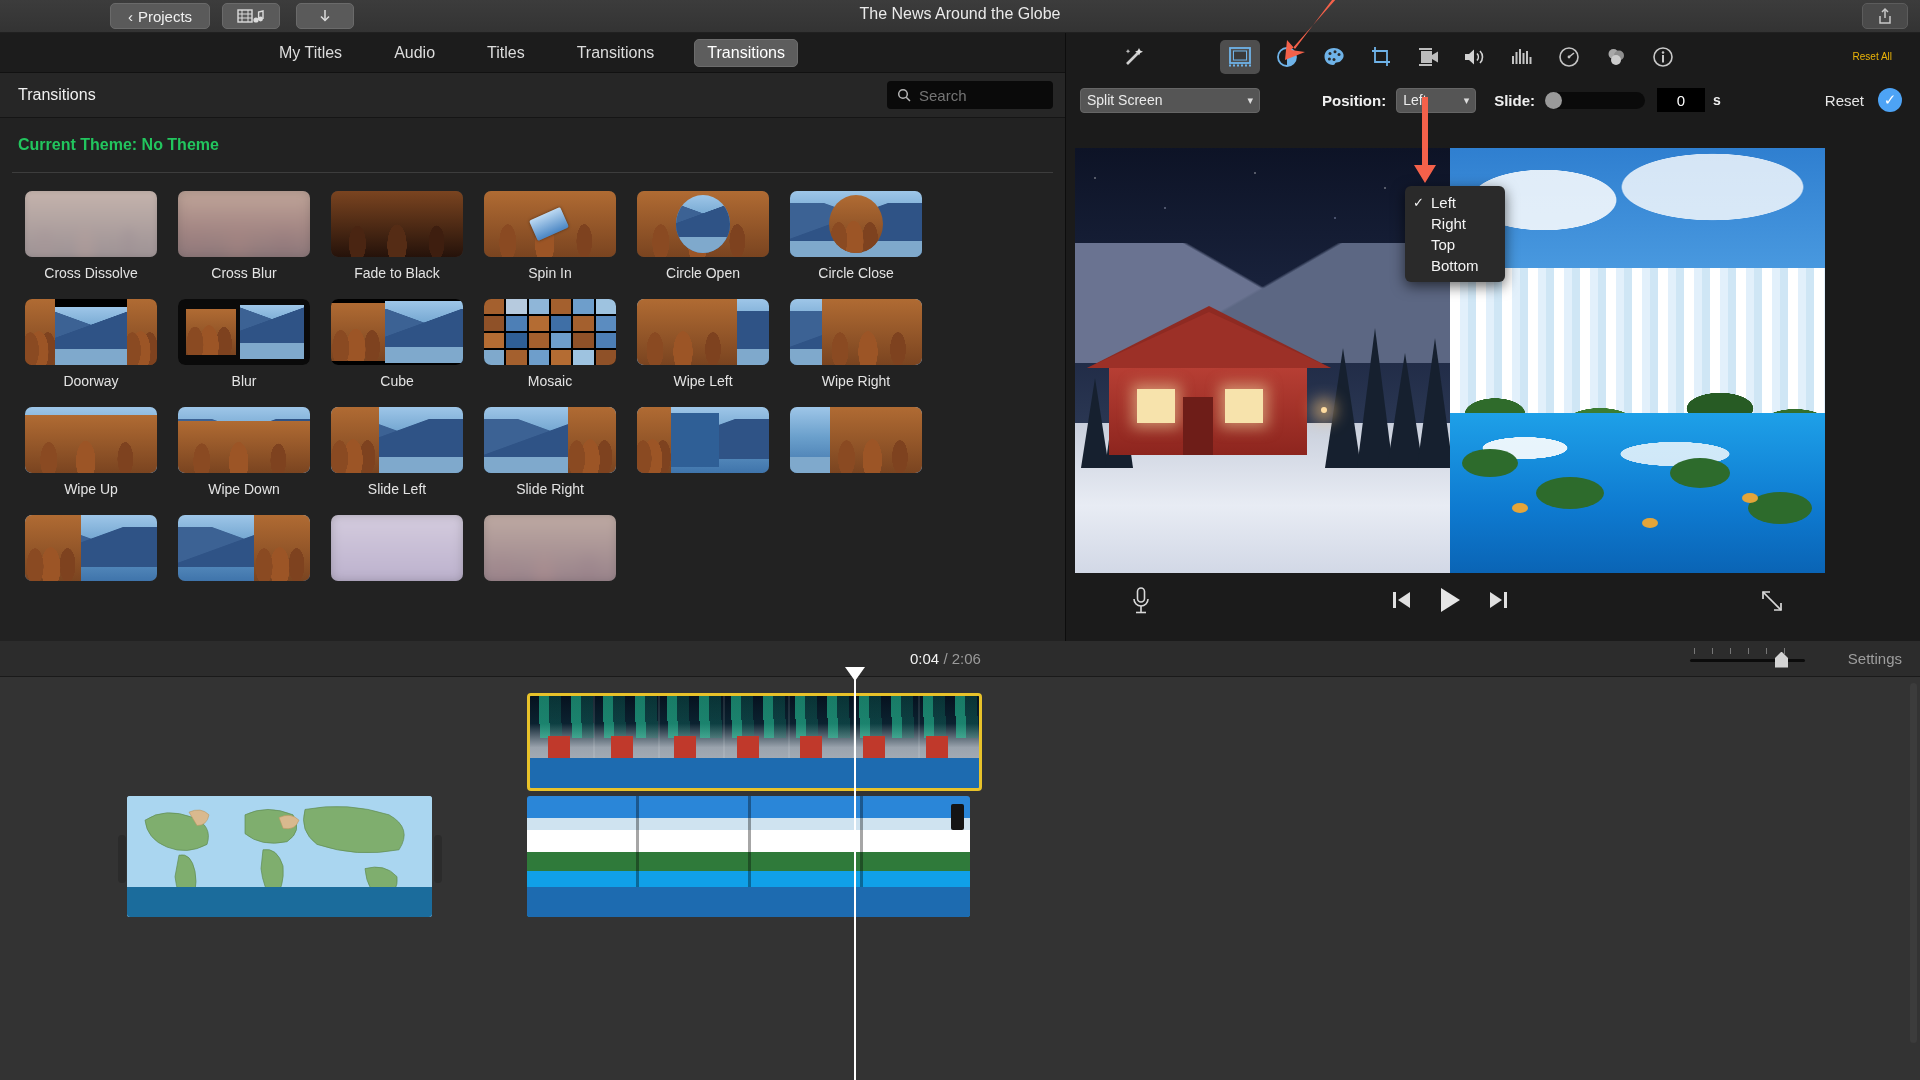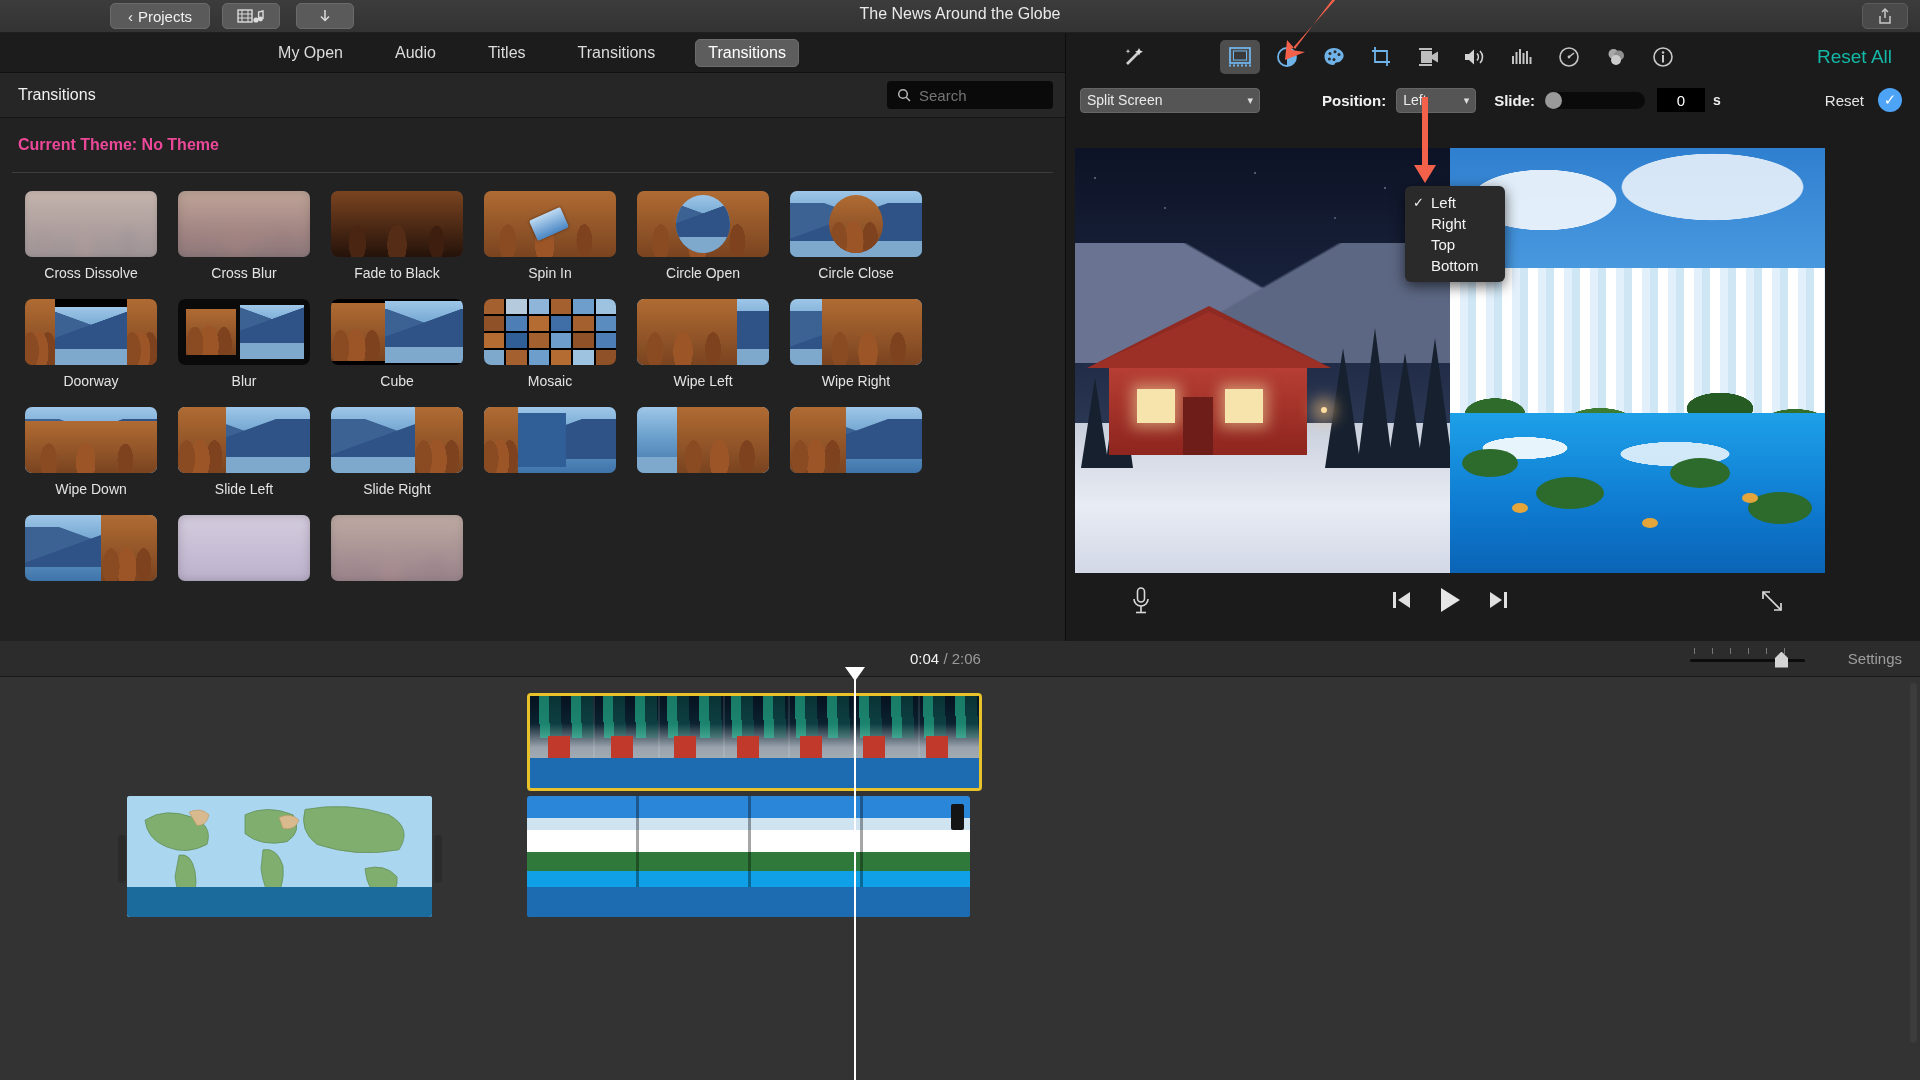--- a/index.html
+++ b/index.html
@@ -61,21 +61,21 @@
   #search-box {
     position:absolute; right:12px; top:8px; width:166px; height:28px;
     background:#0a0a0a; border-radius:4px; display:flex; align-items:center;
     padding-left:10px; gap:8px;
   }
   #search-input {
     background:transparent; border:none; outline:none;
     color:#c8c8c8; font-size:15px; font-family:inherit; width:120px;
   }
   #theme-row {
-    padding:18px 0 0 18px; font-size:16px; font-weight:bold; color:#ec4899;
+    padding:18px 0 0 18px; font-size:16px; font-weight:bold; color:#22c55e;
   }
   #theme-divider {
     margin:18px 12px 0 12px; height:1px; background:#3d3d3d;
   }
   #grid-scroll {
     position:absolute; left:0; top:140px; width:1065px; height:468px;
     overflow:hidden;
   }
   #grid {
     display:grid; grid-template-columns: repeat(6, 153px);
@@ -135,21 +135,21 @@
   #insp-toolbar {
     position:relative; height:47px; display:flex; align-items:center;
   }
   .ibtn {
     width:40px; height:34px; display:flex; align-items:center; justify-content:center;
     border-radius:5px;
   }
   .ibtn.active { background:#4e4e4e; }
   #magic { margin-left:48px; }
   #icon-group { display:flex; margin-left:66px; gap:7px; }
-  #reset-all { margin-left:auto; margin-right:28px; font-size:19px; color:#14b8a6; }
+  #reset-all { margin-left:auto; margin-right:28px; font-size:10px; color:#eab308; }
 
   #ctrl-row {
     position:relative; height:40px; display:flex; align-items:center;
     padding: 0 12px;
   }
   .select {
     height:25px; background:#555555; border:1px solid #666; border-radius:4px;
     color:#ececec; font-size:14px; display:flex; align-items:center;
     padding: 0 6px; position:relative;
   }
@@ -357,21 +357,21 @@
         <path d="M8 2 L8 11" stroke="#c8c8c8" stroke-width="1.5" fill="none"></path>
         <path d="M5 5 L8 2 L11 5" stroke="#c8c8c8" stroke-width="1.5" fill="none"></path>
         <path d="M3 9 V16 H13 V9" stroke="#c8c8c8" stroke-width="1.5" fill="none"></path>
       </svg>
     </div>
   </div>
 
   <div id="browser">
 
     <div id="tabbar">
-      <div class="tab">My Open</div>
+      <div class="tab">My Titles</div>
       <div class="tab">Audio</div>
       <div class="tab">Titles</div>
       <div class="tab">Transitions</div>
       <div class="tab active">Transitions</div>
     </div>
 
     <div id="browser-header">
       <div id="browser-title">Transitions</div>
       <div id="search-box">
         <svg width="14" height="14" viewBox="0 0 14 14">
@@ -547,20 +547,31 @@
             <div class="sky"></div>
               <div class="mtn2"></div>
               <div class="lake"></div>
             <div style="position:absolute;right:0;top:0;bottom:0;width:100px;">
                 <div class="trees"></div>
               </div>
           </div>
           <div class="tlabel">Wipe Right</div>
         </div>
 
+        <div class="tile">
+          <div class="thumb">
+            <div class="sky"></div>
+              <div class="mtn2"></div>
+              <div class="lake"></div>
+            <div style="position:absolute;left:0;right:0;top:8px;bottom:0;">
+                <div class="trees"></div>
+              </div>
+          </div>
+          <div class="tlabel">Wipe Up</div>
+        </div>
 
         <div class="tile">
           <div class="thumb">
             <div class="sky"></div>
               <div class="mtn2"></div>
               <div class="lake"></div>
             <div style="position:absolute;left:0;right:0;top:14px;bottom:0;">
                 <div class="trees"></div>
               </div>
           </div>

